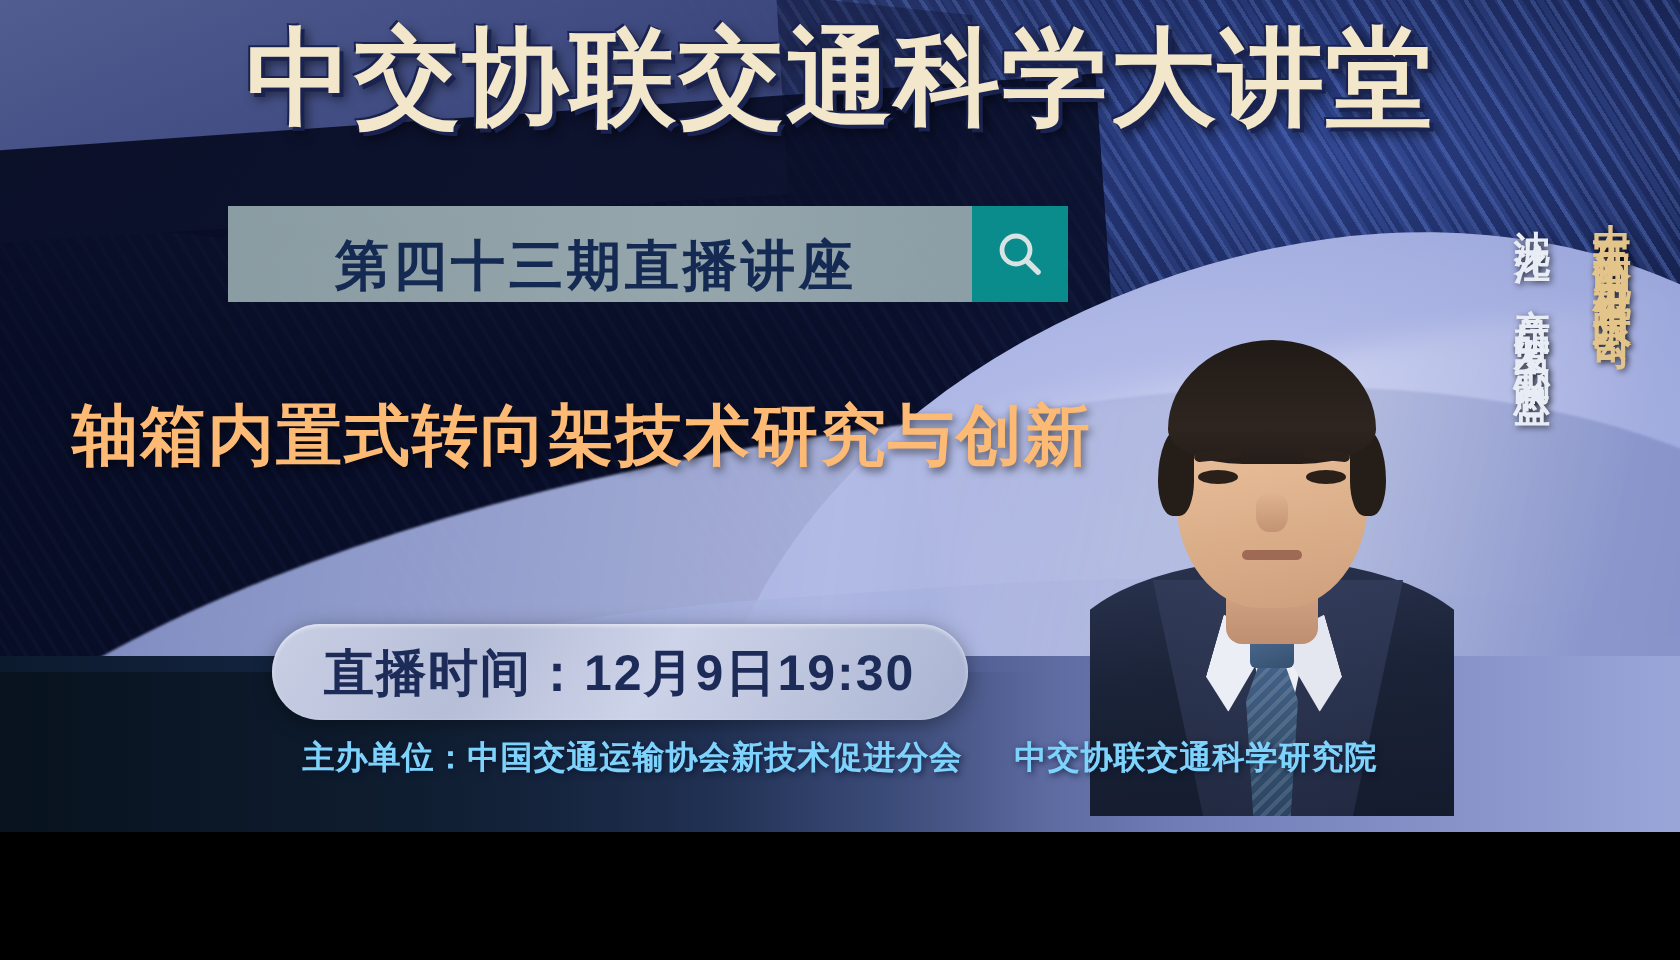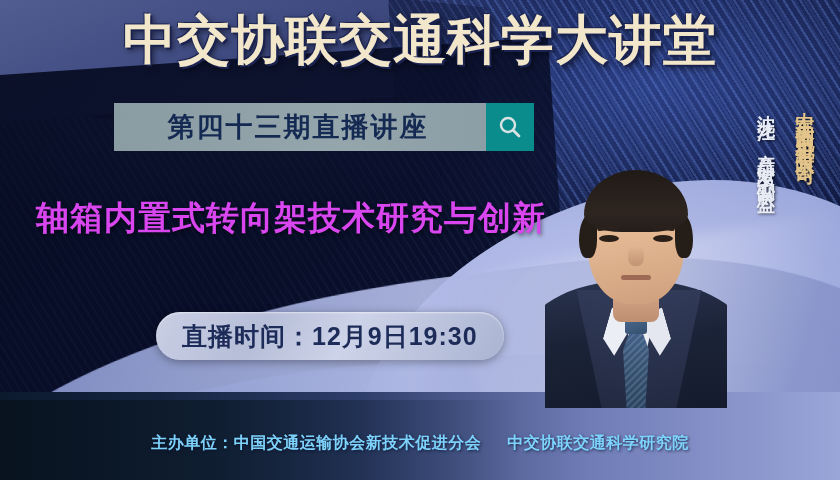--- a/index.html
+++ b/index.html
@@ -3,21 +3,21 @@
 <meta charset="utf-8">
 <style>
   html, body {
     margin: 0;
     padding: 0;
     background: #000;
   }
   #poster {
     position: relative;
     width: 840px;
-    height: 480px;
+    height: 416px;
     overflow: hidden;
     font-family: "Liberation Sans", "DejaVu Sans", sans-serif;
     background: #0a1133;
   }
 
   
   .bg-base {
     position: absolute;
     inset: 0;
     background:
@@ -143,21 +143,21 @@
     line-height: 1.05;
   }
 
   
   .subtitle-bar {
     position: absolute;
     left: 114px; top: 103px;
     width: 420px; height: 48px;
     background: linear-gradient(90deg, rgba(152,172,176,0.90) 0%, rgba(168,186,190,0.88) 55%, rgba(150,170,176,0.90) 100%);
     display: flex;
-    align-items: center;
+    align-items: flex-end;
     justify-content: flex-end;
   }
   .subtitle-text {
     flex: 1;
     text-align: center;
     font-size: 27px;
     font-weight: bold;
     color: #152a52;
     letter-spacing: 2px;
     padding-right: 4px;
@@ -171,30 +171,30 @@
     flex: 0 0 48px;
   }
   .search-box svg { display: block; }
 
   
   .topic {
     position: absolute;
     left: 36px; top: 196px;
     font-size: 33px;
     font-weight: bold;
-    color: #d946ef;
+    color: #fdba74;
     letter-spacing: 1px;
     text-shadow: 1px 2px 4px rgba(0,0,0,0.55);
     white-space: nowrap;
   }
 
   
   .time-pill {
     position: absolute;
-    left: 156px; top: 312px;
+    left: 136px; top: 312px;
     height: 48px;
     padding: 0 26px;
     border-radius: 26px;
     background: linear-gradient(120deg, #c9cfe4 0%, #b6bed8 30%, #cdd3e8 55%, #aab4d2 100%);
     box-shadow: 0 2px 10px rgba(0,0,0,0.35), inset 0 1px 2px rgba(255,255,255,0.55);
     display: flex;
     align-items: center;
     justify-content: center;
   }
   .time-text {

